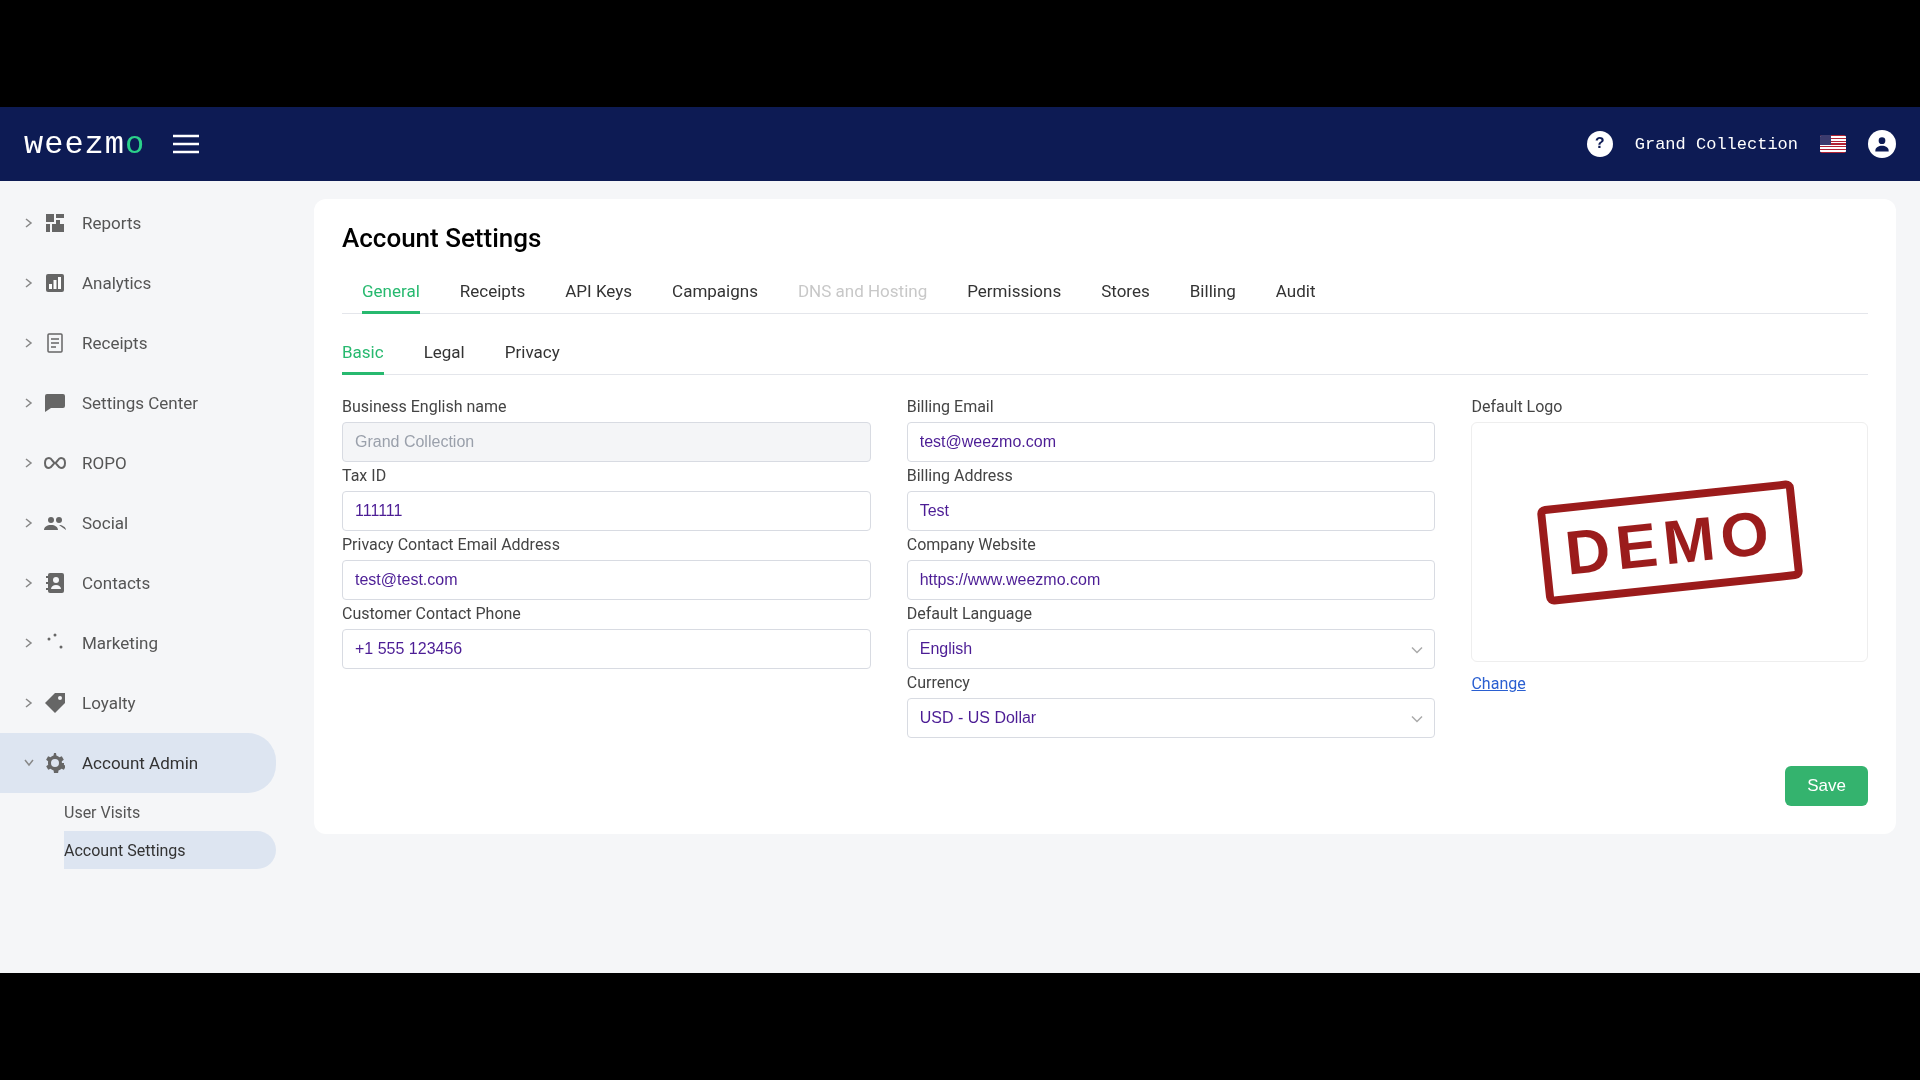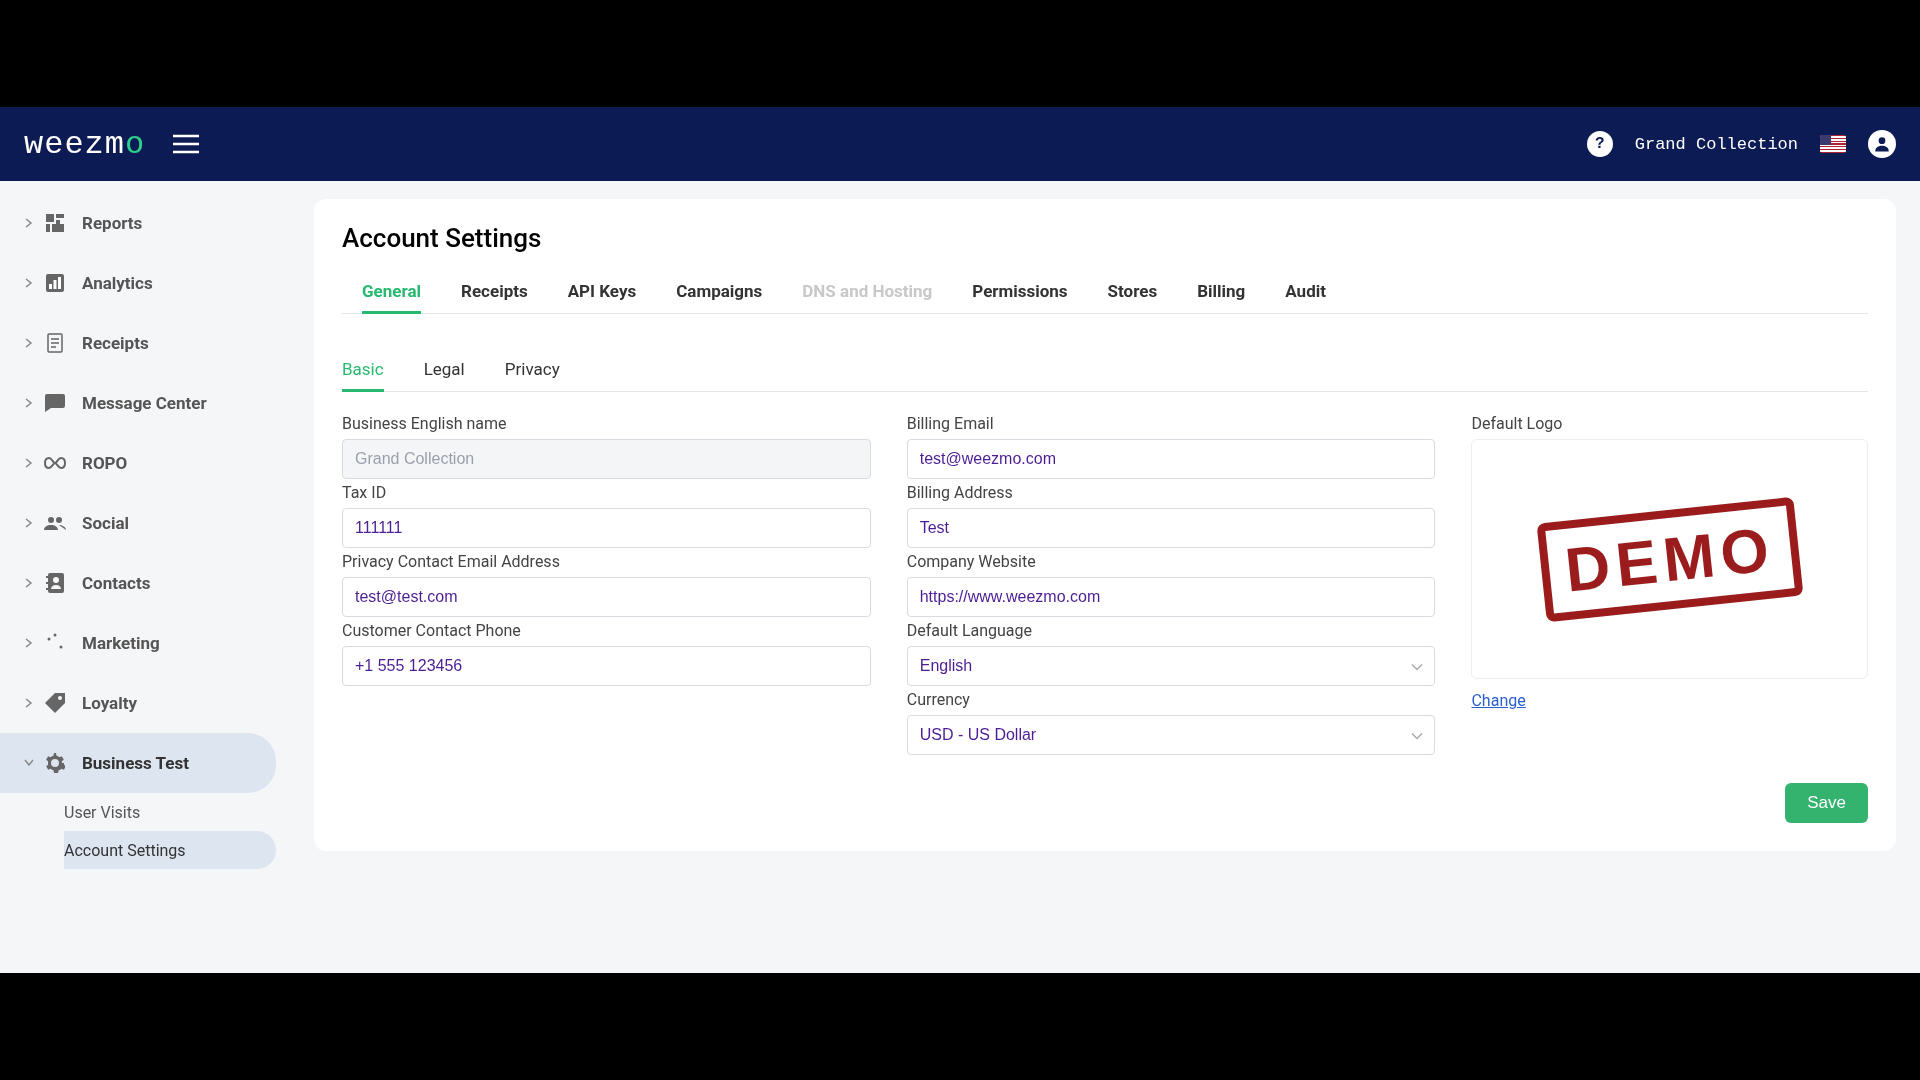--- a/index.html
+++ b/index.html
@@ -15,32 +15,32 @@
 .hdr-spacer { flex: 1; }
 .hdr-right { display: flex; align-items: center; gap: 22px; }
 .help-circle { width: 26px; height: 26px; border-radius: 50%; background: #fff; color: #0d1b54; display: flex; align-items: center; justify-content: center; font-weight: 700; font-size: 16px; cursor: pointer; }
 .org-name { font-size: 17px; font-weight: 500; }
 .flag { width: 26px; height: 18px; border-radius: 2px; overflow: hidden; position: relative; background: linear-gradient(#b22234 0%, #b22234 7.7%, #fff 7.7%, #fff 15.4%, #b22234 15.4%, #b22234 23.1%, #fff 23.1%, #fff 30.8%, #b22234 30.8%, #b22234 38.5%, #fff 38.5%, #fff 46.2%, #b22234 46.2%, #b22234 53.9%, #fff 53.9%, #fff 61.6%, #b22234 61.6%, #b22234 69.3%, #fff 69.3%, #fff 77%, #b22234 77%, #b22234 84.7%, #fff 84.7%, #fff 92.4%, #b22234 92.4%, #b22234 100%); }
 .flag::before { content: ""; position: absolute; top: 0; left: 0; width: 11px; height: 10px; background: #3c3b6e; }
 .avatar-circle { width: 28px; height: 28px; border-radius: 50%; background: #fff; display: flex; align-items: center; justify-content: center; cursor: pointer; }
 .avatar-circle svg { width: 20px; height: 20px; }
 .body { flex: 1; display: flex; overflow: hidden; }
 .sidebar { width: 290px; background: #f5f6f8; padding-top: 12px; overflow-y: auto; }
-.nav-item { display: flex; align-items: center; height: 60px; padding: 0 24px; cursor: pointer; color: #555; font-size: 17px; font-weight: bold; }
+.nav-item { display: flex; align-items: center; height: 60px; padding: 0 24px; cursor: pointer; color: #555; font-size: 17px; }
 .nav-item .chev { margin-right: 10px; width: 10px; display: flex; justify-content: center; color: #888; }
 .nav-item .ico { width: 22px; height: 22px; margin-right: 16px; display: flex; align-items: center; justify-content: center; color: #666; }
 .nav-item.active { background: #dde5f1; border-radius: 0 28px 28px 0; color: #333; margin-right: 14px; }
 .nav-item.active .chev svg { transform: rotate(90deg); }
 .subnav { padding-left: 64px; }
 .subnav-item { height: 38px; display: flex; align-items: center; font-size: 16px; color: #555; cursor: pointer; border-radius: 0 20px 20px 0; margin-right: 14px; padding-left: 0; }
 .subnav-item.active { background: #dde5f1; color: #333; }
 .main { flex: 1; padding: 18px 24px; overflow: auto; }
 .card { background: #fff; border-radius: 12px; padding: 24px 28px 28px 28px; }
 .page-title { font-size: 26px; font-weight: 500; margin-bottom: 16px; }
-.tabrow { display: flex; border-bottom: 1px solid #e4e6eb; margin-bottom: 35px; flex-wrap: wrap; font-weight: bold; }
+.tabrow { display: flex; border-bottom: 1px solid #e4e6eb; margin-bottom: 18px; flex-wrap: wrap; }
 .tab { padding: 12px 20px; cursor: pointer; font-size: 17px; color: #333; position: relative; }
 .tab.active { color: #27b96f; }
 .tab.active::after { content: ""; position: absolute; left: 20px; right: 20px; bottom: -1px; height: 3px; background: #27b96f; }
 .tab.disabled { color: #c8c8c8; cursor: default; }
 .subtabrow { display: flex; border-bottom: 1px solid #e4e6eb; margin-bottom: 22px; }
 .subtab { padding: 10px 20px 12px 0; margin-right: 20px; cursor: pointer; font-size: 17px; color: #333; position: relative; }
 .subtab.active { color: #27b96f; }
 .subtab.active::after { content: ""; position: absolute; left: 0; right: 20px; bottom: -1px; height: 3px; background: #27b96f; }
 .form-grid { display: grid; grid-template-columns: 1fr 1fr 0.75fr; gap: 0 36px; }
 .col { display: flex; flex-direction: column; gap: 4px; }
@@ -140,21 +140,21 @@
         <span class="chev">
             <svg width="8" height="10" viewBox="0 0 8 10">
               <path d="M1 1l5 4-5 4" stroke="currentColor" stroke-width="1.5" fill="none"></path>
             </svg>
           </span>
         <span class="ico">
             <svg width="20" height="18" viewBox="0 0 20 18" fill="currentColor">
               <path d="M2 0h16a2 2 0 012 2v10a2 2 0 01-2 2H6l-6 4V2a2 2 0 012-2z"></path>
             </svg>
           </span>
-        <span>Message Center</span>
+        <span>Settings Center</span>
       </div>
       <div class="nav-item">
         <span class="chev">
             <svg width="8" height="10" viewBox="0 0 8 10">
               <path d="M1 1l5 4-5 4" stroke="currentColor" stroke-width="1.5" fill="none"></path>
             </svg>
           </span>
         <span class="ico">
             <svg width="22" height="12" viewBox="0 0 22 12" fill="none" stroke="currentColor" stroke-width="2">
               <path d="M5 1C2 1 1 3 1 6s1 5 4 5 4-5 6-5 3 5 6 5 4-2 4-5-1-5-4-5-4 5-6 5-3-5-6-5z"></path>
@@ -229,21 +229,21 @@
         <span class="chev">
             <svg width="8" height="10" viewBox="0 0 8 10">
               <path d="M1 1l5 4-5 4" stroke="currentColor" stroke-width="1.5" fill="none"></path>
             </svg>
           </span>
         <span class="ico">
             <svg width="20" height="20" viewBox="0 0 20 20" fill="currentColor">
               <path d="M10 6a4 4 0 100 8 4 4 0 000-8zm9 4c0 .6 0 1.2-.1 1.7l2 1.6-2 3.4-2.4-1a8 8 0 01-3 1.7l-.4 2.6H9l-.4-2.6a8 8 0 01-3-1.7l-2.4 1-2-3.4 2-1.6C3 11.2 3 10.6 3 10s0-1.2.1-1.7l-2-1.6 2-3.4 2.4 1a8 8 0 013-1.7L9 0h2l.4 2.6a8 8 0 013 1.7l2.4-1 2 3.4-2 1.6c.1.5.1 1.1.1 1.7z"></path>
             </svg>
           </span>
-        <span>Business Test</span>
+        <span>Account Admin</span>
       </div>
       <div class="subnav">
         <div class="subnav-item">
             <span>User Visits</span>
           </div>
         <div class="subnav-item active">
             <span>Account Settings</span>
           </div>
       </div>
     </div>

